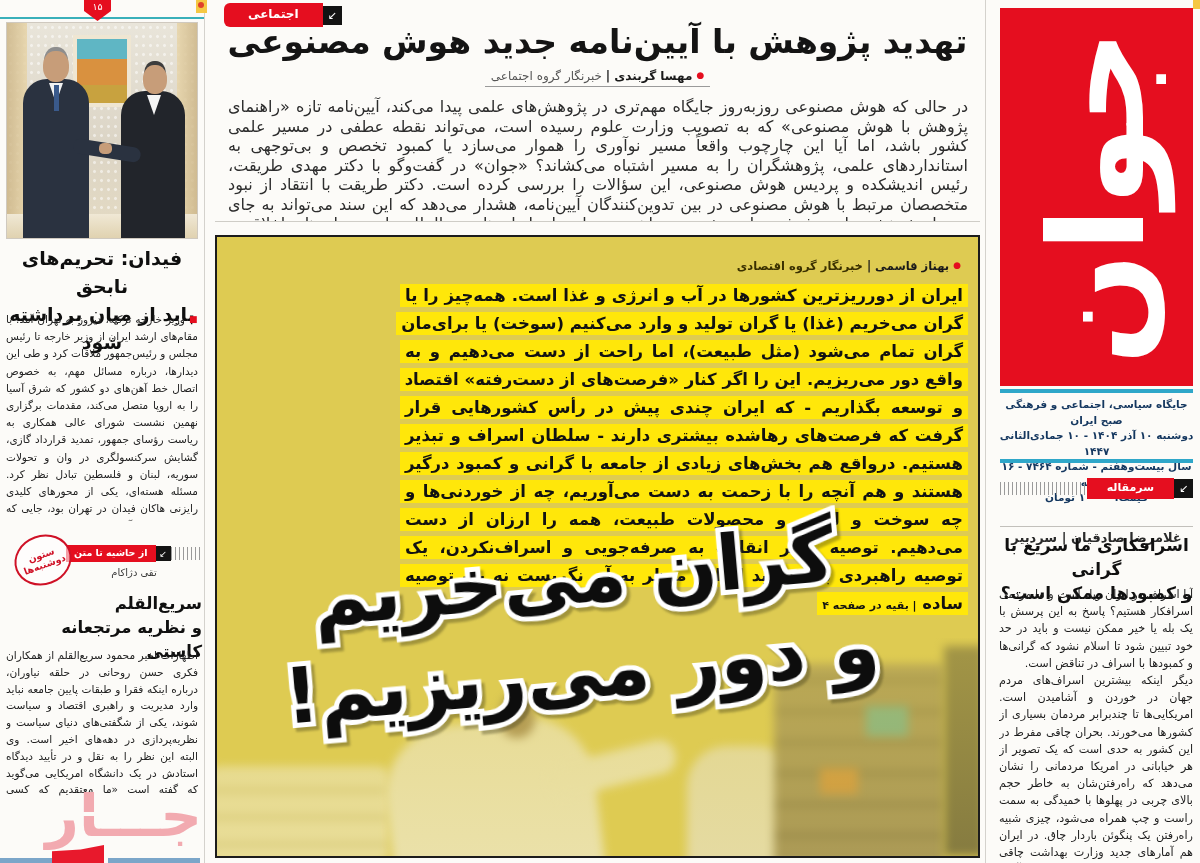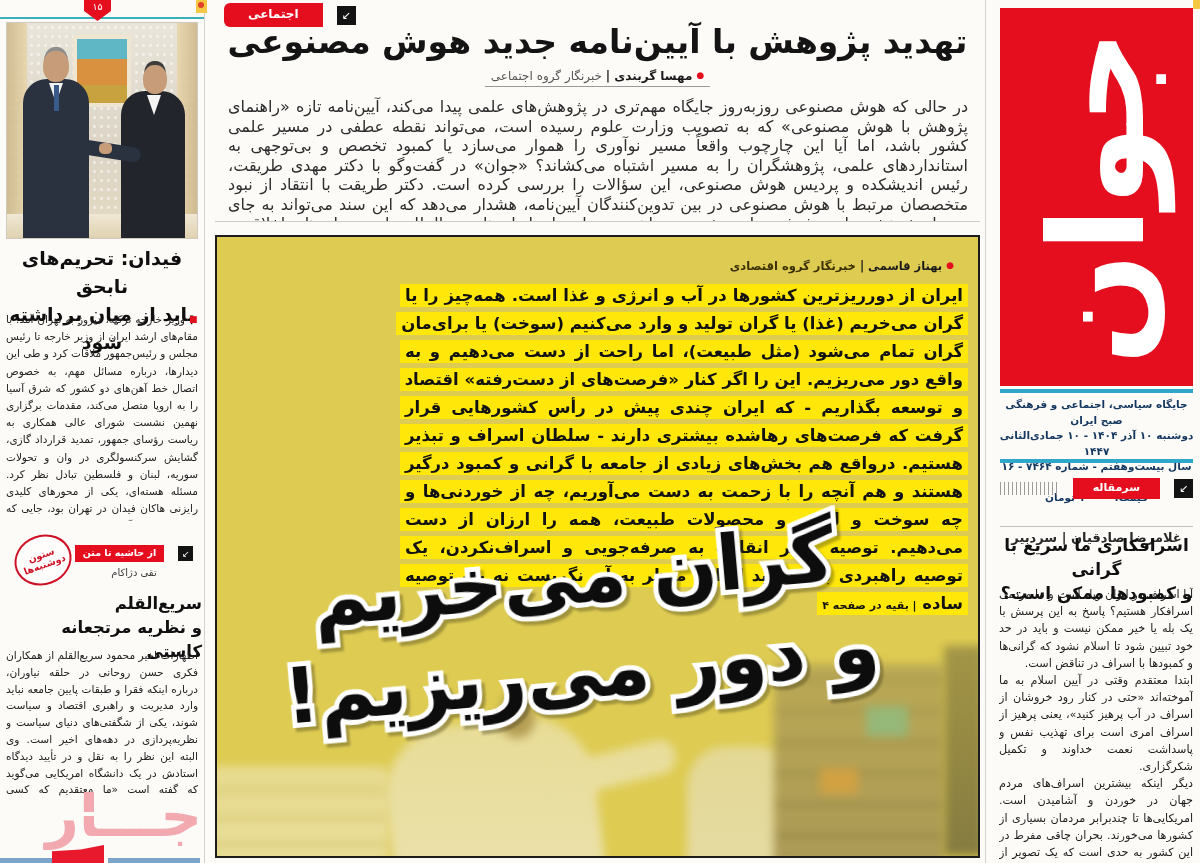--- a/index.html
+++ b/index.html
@@ -14,21 +14,21 @@
   .jus{text-align:justify;}
   .ctr{text-align:center;}
 
   
   .logo-box{right:7px; top:8px; width:193px; height:378px; background:#e50e1f;
     display:flex; align-items:center; justify-content:center; overflow:hidden;}
   .logo-txt{transform:rotate(-90deg); color:#fff; font-size:132px; font-weight:bold; line-height:1;}
   .tealbar{right:7px; width:193px; height:4px; background:#2fa7c9;}
   .mast-info{right:5px; top:397px; width:197px; font-size:10.5px; font-weight:bold;
     color:#14375f; line-height:15.5px; text-align:center; letter-spacing:-0.4px;}
-  .badge-row{display:flex; align-items:center; gap:14px; direction:ltr;}
+  .badge-row{display:flex; align-items:center; gap:0; direction:ltr;}
   .ticks{flex:1; height:13px; background-image:repeating-linear-gradient(90deg,#9a9a9a 0 1px,transparent 1px 4px); align-self:center;}
   .ticks-sm{width:34px; height:13px; background-image:repeating-linear-gradient(90deg,#9a9a9a 0 1px,transparent 1px 4px);}
   .redpill{background:#e50e1f; color:#fff; font-size:11px; font-weight:bold;
     padding:3px 20px 5px 20px; text-align:center; white-space:nowrap;}
   .sqicon{width:19px; height:19px; background:#131313; color:#fff; display:flex;
     align-items:center; justify-content:center; font-size:11px; flex:none;}
   .sqicon::before{content:"↙";}
   .ed-badge{right:7px; top:478px; width:193px;justify-content:space-between;}
   .ed-author{right:7px; top:530px; width:193px; font-size:13px; font-weight:bold; color:#2a2a2a; text-align:center;}
   .ed-hr{right:7px; top:526px; width:193px; height:1px; background:#c2c0bb;}
@@ -46,21 +46,21 @@
   .dot::before{content:"●"; color:#e50e1f; font-size:9px; vertical-align:2px; margin-left:4px;}
   .byl-name{font-weight:bold; color:#1a1a1a;}
   .lead-body{left:228px; top:97px; width:740px; font-size:16px; line-height:19.5px;
     color:#2d2d2d; height:124px; overflow:hidden;}
   .pageref{font-weight:bold; color:#111;}
   .mid-hr{left:215px; top:221px; width:765px; height:1px; background:#cfcdc7;}
 
   
   .ybox{left:215px; top:235px; width:761px; height:619px; background:#decb52;
     border:2px solid #1c1c1c; overflow:hidden;}
-  .ybox-byline{position:absolute; top:22px; right:24px; font-size:11.5px; font-weight:bold; color:#3a3000; z-index:4;}
+  .ybox-byline{position:absolute; top:22px; right:17px; font-size:11.5px; font-weight:bold; color:#3a3000; z-index:4;}
   .ylede{position:absolute; top:45px; right:10px; width:568px; z-index:3;
     font-size:16.5px; font-weight:bold; line-height:28px; color:#121212; text-align:justify;}
   .hl{background:#ffe70a; padding:2px 5px; box-decoration-break:clone; -webkit-box-decoration-break:clone;}
   .ylede .ref{font-size:11px;}
   .bigtitle{position:absolute; top:292px; left:0; right:40px; z-index:5; text-align:center;
     transform:rotate(-5deg); filter:drop-shadow(3px 4px 1px rgba(50,45,15,.35));}
   .bigline{position:relative; display:block; font-size:76px; font-weight:900; line-height:95px;}
   .bigline .lay{position:absolute; left:0; right:0; top:0; color:#fff; -webkit-text-stroke:10px #fff;}
   .bigline .fg{position:relative; color:#0d0d0d;}
   .market{position:absolute; bottom:0; left:0; right:0; height:218px; z-index:1; overflow:hidden;}
@@ -165,21 +165,20 @@
     <div class="ticks"></div>
     <div class="redpill">سرمقاله</div>
     <div class="sqicon"></div>
   </div>
   <div class="abs ed-author">غلامرضا صادقیان | سردبیر</div>
   <div class="abs ed-hr"></div>
   <div class="abs ed-title ctr pre">اسرافکاری ما سریع با گرانی
 و کمبودها ممکن است؟</div>
   <div class="abs ed-body jus">
     <p>آیا اسراف در ایران زیاد است و ما مردمی اسرافکار هستیم؟ پاسخ به این پرسش با یک بله یا خیر ممکن نیست و باید در حد خود تبیین شود تا اسلام نشود که گرانی‌ها و کمبودها با اسراف در تناقض است.</p>
-    <p>ابتدا معتقدم وقتی در آیین اسلام به ما آموخته‌اند «حتی در کنار رود خروشان از اسراف در آب پرهیز کنید»، یعنی پرهیز از اسراف امری است برای تهذیب نفس و پاسداشت نعمت خداوند و تکمیل شکرگزاری.</p>
     <p>دیگر اینکه بیشترین اسراف‌های مردم جهان در خوردن و آشامیدن است. امریکایی‌ها تا چندبرابر مردمان بسیاری از کشورها می‌خورند. بحران چاقی مفرط در این کشور به حدی است که یک تصویر از هر خیابانی در امریکا مردمانی را نشان می‌دهد که راه‌رفتن‌شان به خاطر حجم بالای چربی در پهلوها با خمیدگی به سمت راست و چپ همراه می‌شود، چیزی شبیه راه‌رفتن یک پنگوئن باردار چاق. در ایران هم آمارهای جدید وزارت بهداشت چاقی مفرط به‌ویژه در نوجوانان را تهدید آینده می‌داند. سال‌ها پیش مقاله‌ای علمی منتشر شد که در مسئله نوظهور «کالری» تشکیک کرده بود. نویسنده مقاله احتمال می‌داد که در تبلیغات جدید میزان از</p>
   </div>
 
   <div class="abs sec-badge badge-row">
     <div class="redpill">اجتماعی</div>
     <div class="sqicon"></div>
   </div>
   <div class="abs lead-title ctr">تهدید پژوهش با آیین‌نامه جدید هوش مصنوعی</div>
   <div class="abs lead-byline">
     <span class="inner">

